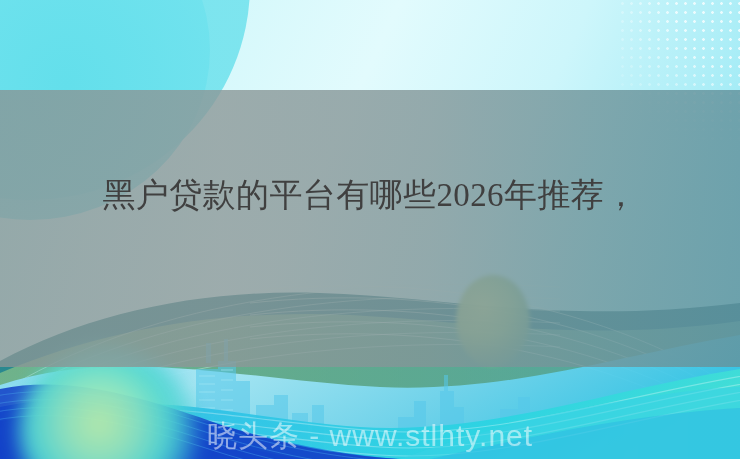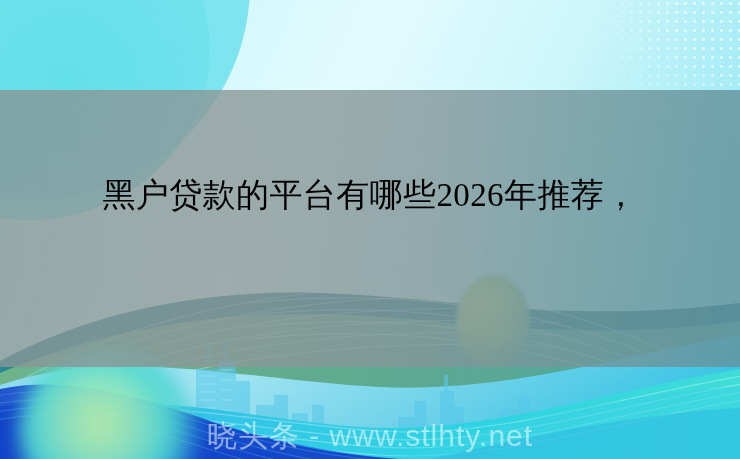--- a/index.html
+++ b/index.html
@@ -108,21 +108,21 @@
   
   .title-wrap {
     position:absolute;
     left:0; right:0;
     top:172px;
     text-align:center;
     padding:0 34px;
   }
   .title-line {
     display:block;
-    color:#000000;
+    color:#404040;
     font-size:33px;
     line-height:46px;
     letter-spacing:0.4px;
     font-family:"Liberation Serif", "DejaVu Serif", serif;
     white-space:nowrap;
   }
 
   
   .watermark {
     position:absolute;

